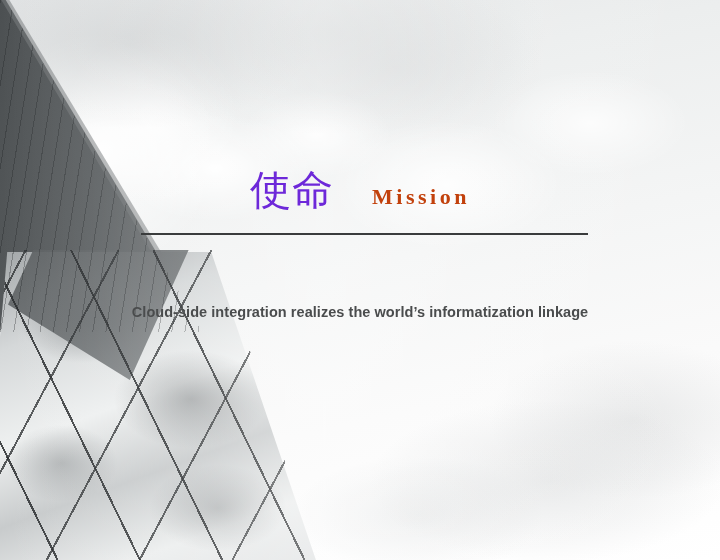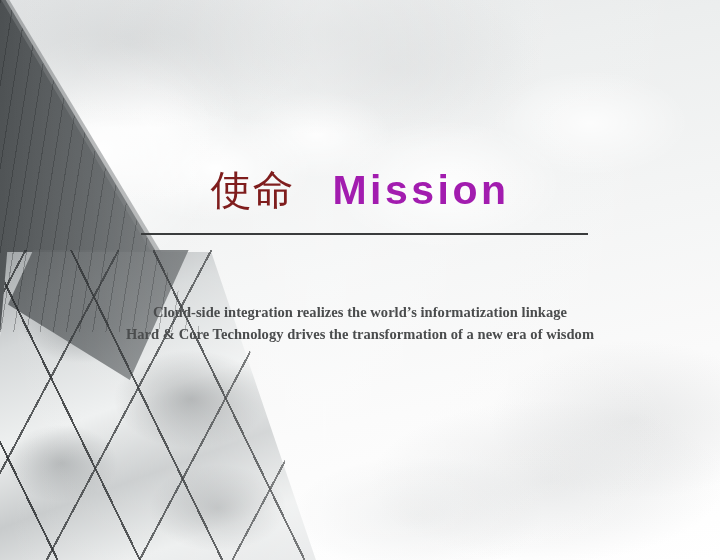--- a/index.html
+++ b/index.html
@@ -137,32 +137,32 @@
     display: flex;
     align-items: baseline;
     justify-content: center;
   }
 
   .heading-cn {
     font-size: 41px;
     line-height: 1;
     font-weight: 500;
     letter-spacing: 1px;
-    color: #7f1d1d;
+    color: #6d28d9;
     font-family: "DejaVu Sans", "Liberation Sans", sans-serif;
   }
 
   .heading-en {
     margin-left: 38px;
-    font-size: 41px;
+    font-size: 22px;
     line-height: 1;
     font-weight: bold;
     letter-spacing: 3.5px;
-    color: #a21caf;
-    font-family: Liberation Sans, sans-serif;
+    color: #c2410c;
+    font-family: Liberation Serif, serif;
   }
 
   .divider {
     position: absolute;
     left: 141px;
     top: 233px;
     width: 447px;
     height: 2px;
     background: #3a3c3d;
   }
@@ -181,21 +181,21 @@
 
   .tagline-en {
     position: absolute;
     left: 0; right: 0;
     top: 301px;
     color: #4a4c4d;
     font-size: 14.5px;
     line-height: 22px;
     font-weight: 600;
     letter-spacing: 0.05px;
-    font-family: Liberation Serif, serif;
+    font-family: Liberation Sans, sans-serif;
   }
   .tagline-en .line { display: block; white-space: nowrap; }
 </style>
 </head>
 <body>
 
 <div class="banner">
 
   <div class="bg-sky"></div>
   <div class="bg-clouds"></div>
@@ -212,17 +212,16 @@
     <div class="heading-row">
       <span class="heading-cn">使命</span>
       <span class="heading-en">Mission</span>
     </div>
 
     <div class="divider"></div>
 
 
     <div class="tagline-en">
       <span class="line">Cloud-side integration realizes the world’s informatization linkage</span>
-      <span class="line">Hard &amp; Core Technology drives the transformation of a new era of wisdom</span>
     </div>
 
   </div>
 </div>
 
 </body></html>

